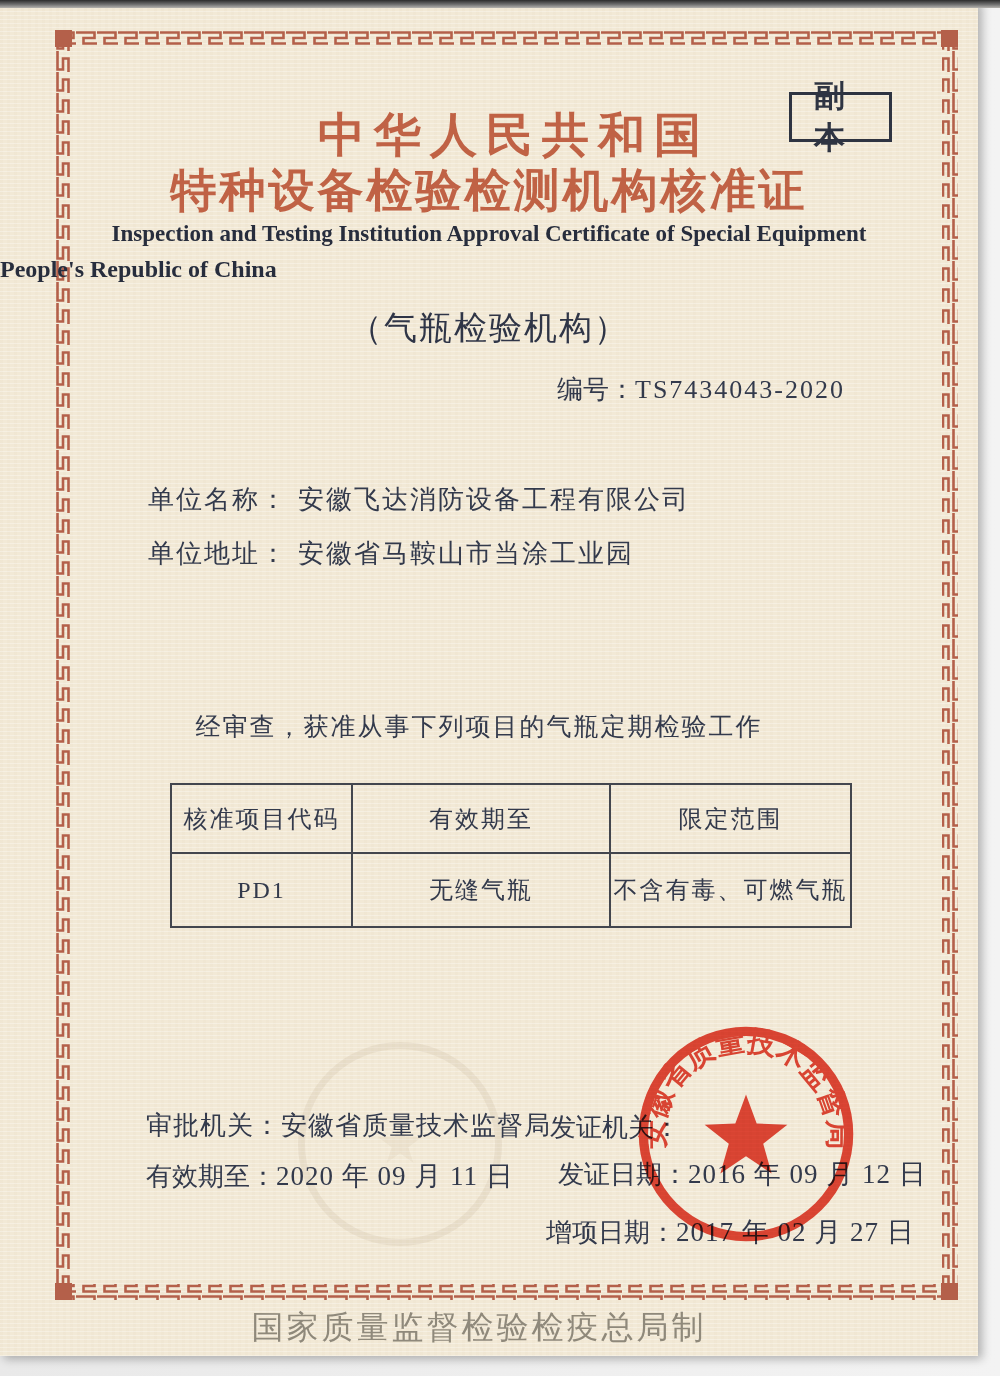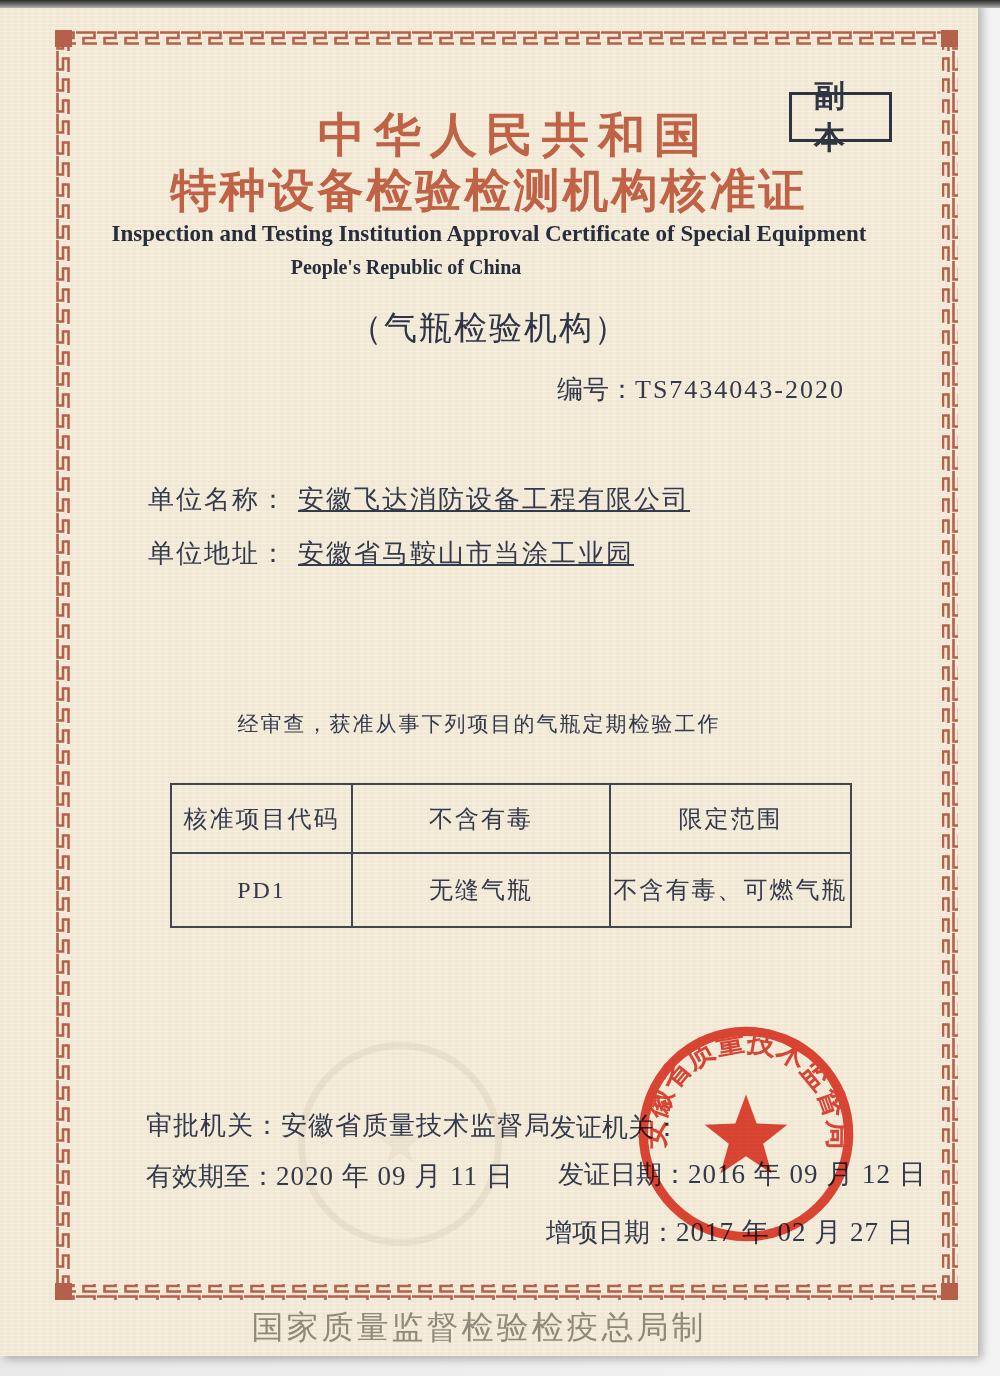--- a/index.html
+++ b/index.html
@@ -38,39 +38,39 @@
   }
   .title-cn2 {
     position:absolute; left:0; width:978px; top:167px; text-align:center;
     color:#c06245; font-size:46px; font-weight:bold; letter-spacing:3px; line-height:1.05;
   }
   .title-en1 {
     position:absolute; left:0; width:978px; top:221px; text-align:center;
     color:#272d3d; font-size:23px; font-weight:bold;
   }
   .title-en2 {
-    position:absolute; left:0; width:812px; top:256px; text-align:center;
-    color:#272d3d; font-size:20px; font-weight:bold;
+    position:absolute; left:0; width:812px; top:256px; 
+    color:#272d3d; font-size:24px; font-weight:bold;
   }
   .subtitle {
     position:absolute; left:0; width:978px; top:306px; text-align:center;
     color:#2f3547; font-size:33px; letter-spacing:2px;
   }
   .cert-no {
     position:absolute; right:133px; top:372px;
     color:#333a4c; font-size:26px;
   }
   .cert-no .val { letter-spacing:2px; }
   .field-row { position:absolute; left:148px; color:#333a4c; font-size:26px; letter-spacing:2px; }
   .row-name { top:482px; }
   .row-addr { top:536px; }
-  .field-row .val { margin-left:10px;text-decoration:underline; }
+  .field-row .val { margin-left:10px; }
   .statement {
     position:absolute; left:0; width:958px; top:710px; text-align:center;
-    color:#333a4c; font-size:21px; letter-spacing:2px;
+    color:#333a4c; font-size:25px; letter-spacing:2px;
   }
   table.approval {
     position:absolute; left:170px; top:783px; width:680px;
     border-collapse:collapse; table-layout:fixed;
     color:#333a4c;
   }
   table.approval th, table.approval td {
     border:2px solid #43464e; text-align:center; font-weight:normal;
     font-size:24px; letter-spacing:2px;
   }
@@ -148,21 +148,21 @@
 
     <table class="approval">
       <colgroup>
           <col style="width:181px">
           <col style="width:258px">
           <col style="width:241px">
         </colgroup>
       <tbody>
           <tr>
         <th>核准项目代码</th>
-        <th>不含有毒</th>
+        <th>有效期至</th>
         <th>限定范围</th>
       </tr>
       <tr>
         <td>PD1</td>
         <td>无缝气瓶</td>
         <td>不含有毒、可燃气瓶</td>
       </tr>
     </tbody>
       </table>
 

